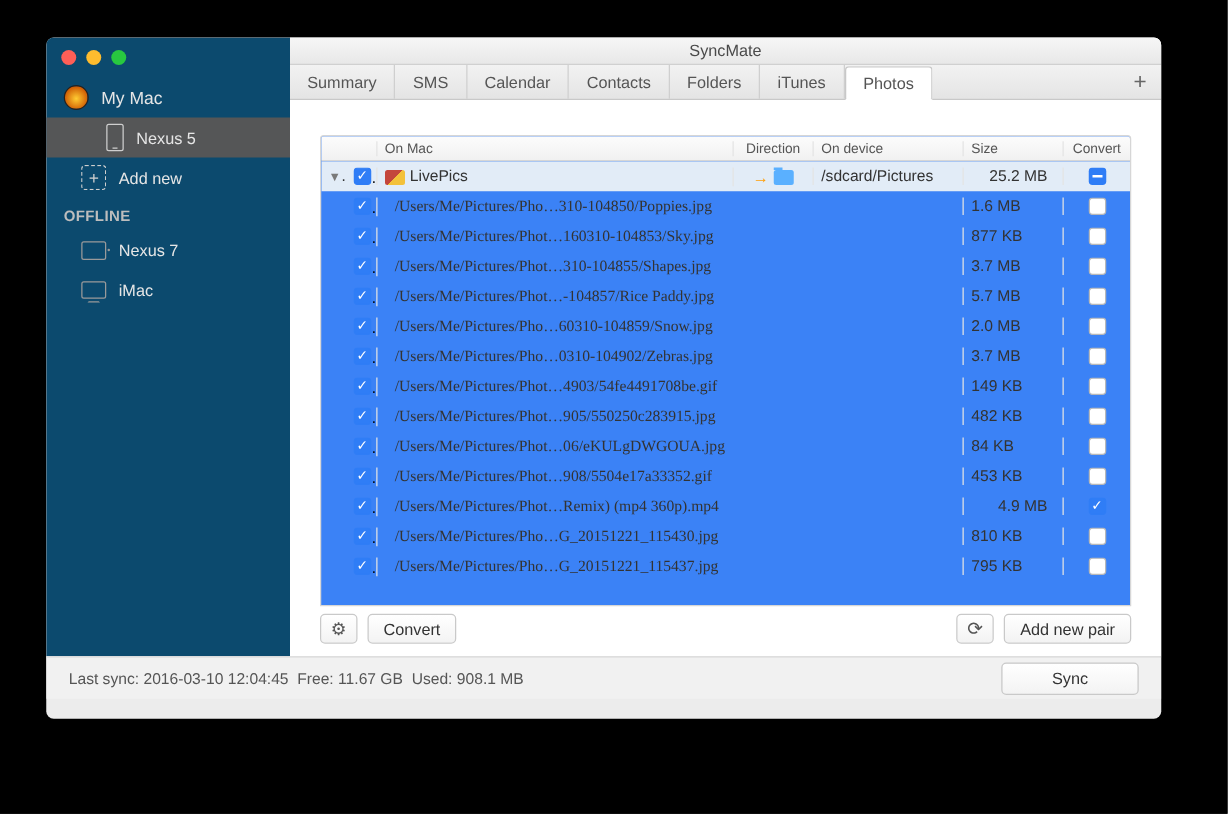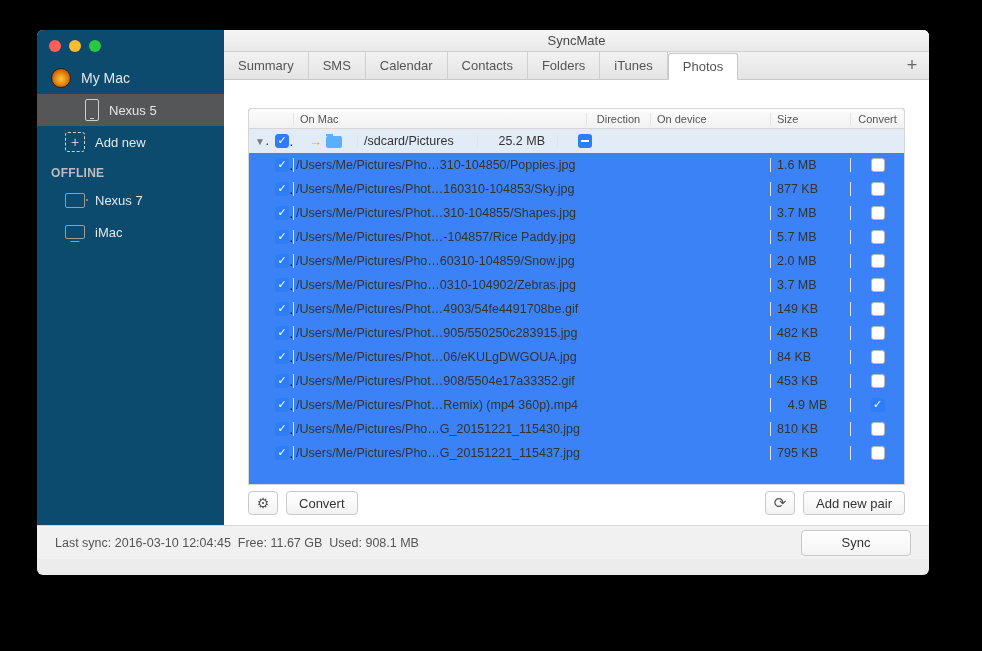--- a/index.html
+++ b/index.html
@@ -51,21 +51,21 @@
   .col-exp { width:20px; flex:none; text-align:center; }
   .col-mac { flex: 1 1 140px; border-left:1px solid #e4e4e4; }
   .col-dir { width:64px; flex:none; border-left:1px solid #e4e4e4; text-align:center; }
   .col-dev { width:120px; flex:none; border-left:1px solid #e4e4e4; }
   .col-size { width:80px; flex:none; border-left:1px solid #e4e4e4; text-align:right; padding-right:12px !important; }
   .col-conv { width:54px; flex:none; border-left:1px solid #e4e4e4; text-align:center; }
 
   .tbody { flex:1; overflow:auto; }
   .trow { display:flex; align-items:center; height:24px; font-size:12.5px; color:#333; }
   .trow.selected { background:#e2ecf7; }
-  .trow.child .col-mac { padding-left: 2px; }
+  .trow.child .col-mac { padding-left: 14px; font-family: Liberation Serif, serif; }
   .trow.child .col-dev { color:transparent; }
   .trow .col-size { color:#333; }
   .cbox { appearance:none; width:14px; height:14px; border:1px solid #b8b8b8; border-radius:3px; background:#fff; position:relative; vertical-align:middle; }
   .cbox:checked { background:#2f7df6; border-color:#2f7df6; }
   .cbox:checked::after { content:"✓"; color:#fff; font-size:11px; position:absolute; left:1.5px; top:-1px; }
   .minusbox { display:inline-block; width:14px; height:14px; border-radius:3px; background:#2f7df6; position:relative; vertical-align:middle; }
   .minusbox::after { content:""; position:absolute; left:3px; right:3px; top:6px; height:2px; background:#fff; }
   .disclosure { color:#7a7a7a; font-size:10px; }
 
   .dir-arrow { color:#ff9f0a; font-weight:bold; font-size:13px; }
@@ -148,20 +148,21 @@
             <div class="col-mac">On Mac</div>
             <div class="col-dir">Direction</div>
             <div class="col-dev">On device</div>
             <div class="col-size" style="text-align:left">Size</div>
             <div class="col-conv">Convert</div>
           </div>
           <div class="tbody" id="tbody">
               <div class="trow selected">
                 <div class="col-exp"><span class="disclosure">▼</span></div>
                 <div class="col-chk"><input type="checkbox" class="cbox" checked="" style=""></div>
+                <div class="col-mac"><span class="pic-ico"></span><span>LivePics</span></div>
                 <div class="col-dir"><span class="dir-arrow">→</span><span class="folder-ico"></span></div>
                 <div class="col-dev">/sdcard/Pictures</div>
                 <div class="col-size">25.2 MB</div>
                 <div class="col-conv"><span class="minusbox"></span></div>
               </div>
               <div class="trow child">
                 <div class="col-exp"></div>
                 <div class="col-chk"><input type="checkbox" class="cbox" checked="" style=""></div>
                 <div class="col-mac">/Users/Me/Pictures/Pho…310-104850/Poppies.jpg</div>
                 <div class="col-dir"></div>
@@ -249,21 +250,21 @@
                 <div class="col-dev"></div>
                 <div class="col-size" style="text-align:left">453 KB</div>
                 <div class="col-conv"><input type="checkbox" class="cbox" style=""></div>
               </div>
               <div class="trow child">
                 <div class="col-exp"></div>
                 <div class="col-chk"><input type="checkbox" class="cbox" checked="" style=""></div>
                 <div class="col-mac">/Users/Me/Pictures/Phot…Remix) (mp4 360p).mp4</div>
                 <div class="col-dir"></div>
                 <div class="col-dev"></div>
-                <div class="col-size" style="text-align:center">4.9 MB</div>
+                <div class="col-size" style="text-align:right">4.9 MB</div>
                 <div class="col-conv"><input type="checkbox" class="cbox" checked="" style=""></div>
               </div>
               <div class="trow child">
                 <div class="col-exp"></div>
                 <div class="col-chk"><input type="checkbox" class="cbox" checked="" style=""></div>
                 <div class="col-mac">/Users/Me/Pictures/Pho…G_20151221_115430.jpg</div>
                 <div class="col-dir"></div>
                 <div class="col-dev"></div>
                 <div class="col-size" style="text-align:left">810 KB</div>
                 <div class="col-conv"><input type="checkbox" class="cbox" style=""></div>

